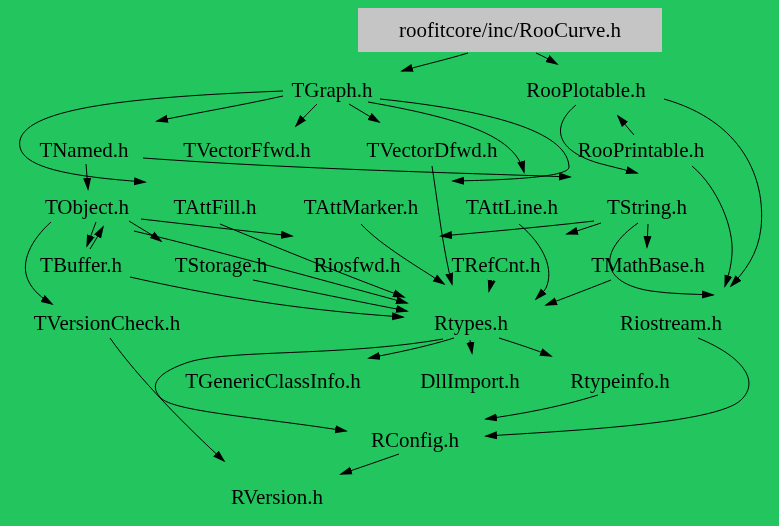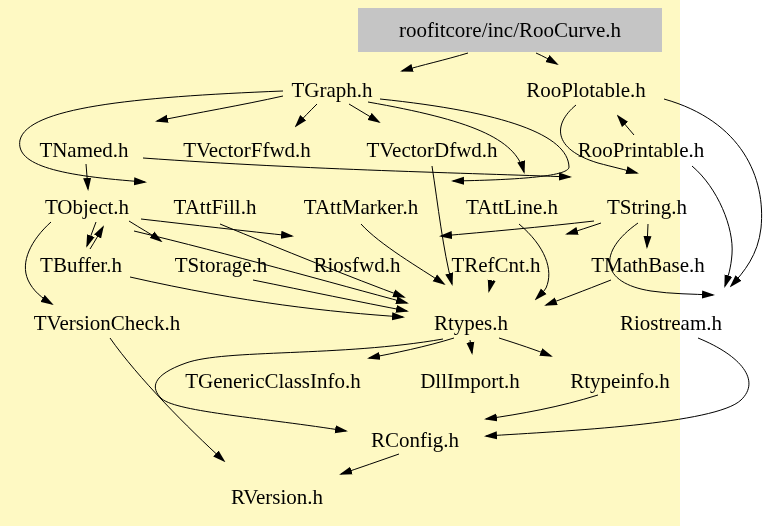--- a/index.html
+++ b/index.html
@@ -5,23 +5,23 @@
   html, body {
     margin: 0;
     padding: 0;
     background: #ffffff;
     width: 779px;
     height: 526px;
     overflow: hidden;
   }
   .canvas {
     position: relative;
-    width: 680px;
+    width: 779px;
     height: 526px;
-    background: #fef9c3;
+    background: #22c55e;
   }
   svg {
     display: block;
   }
   .node-label {
     font-family: "Liberation Serif", "DejaVu Serif", serif;
     font-size: 21px;
     fill: #000000;
   }
   .edge-path {

